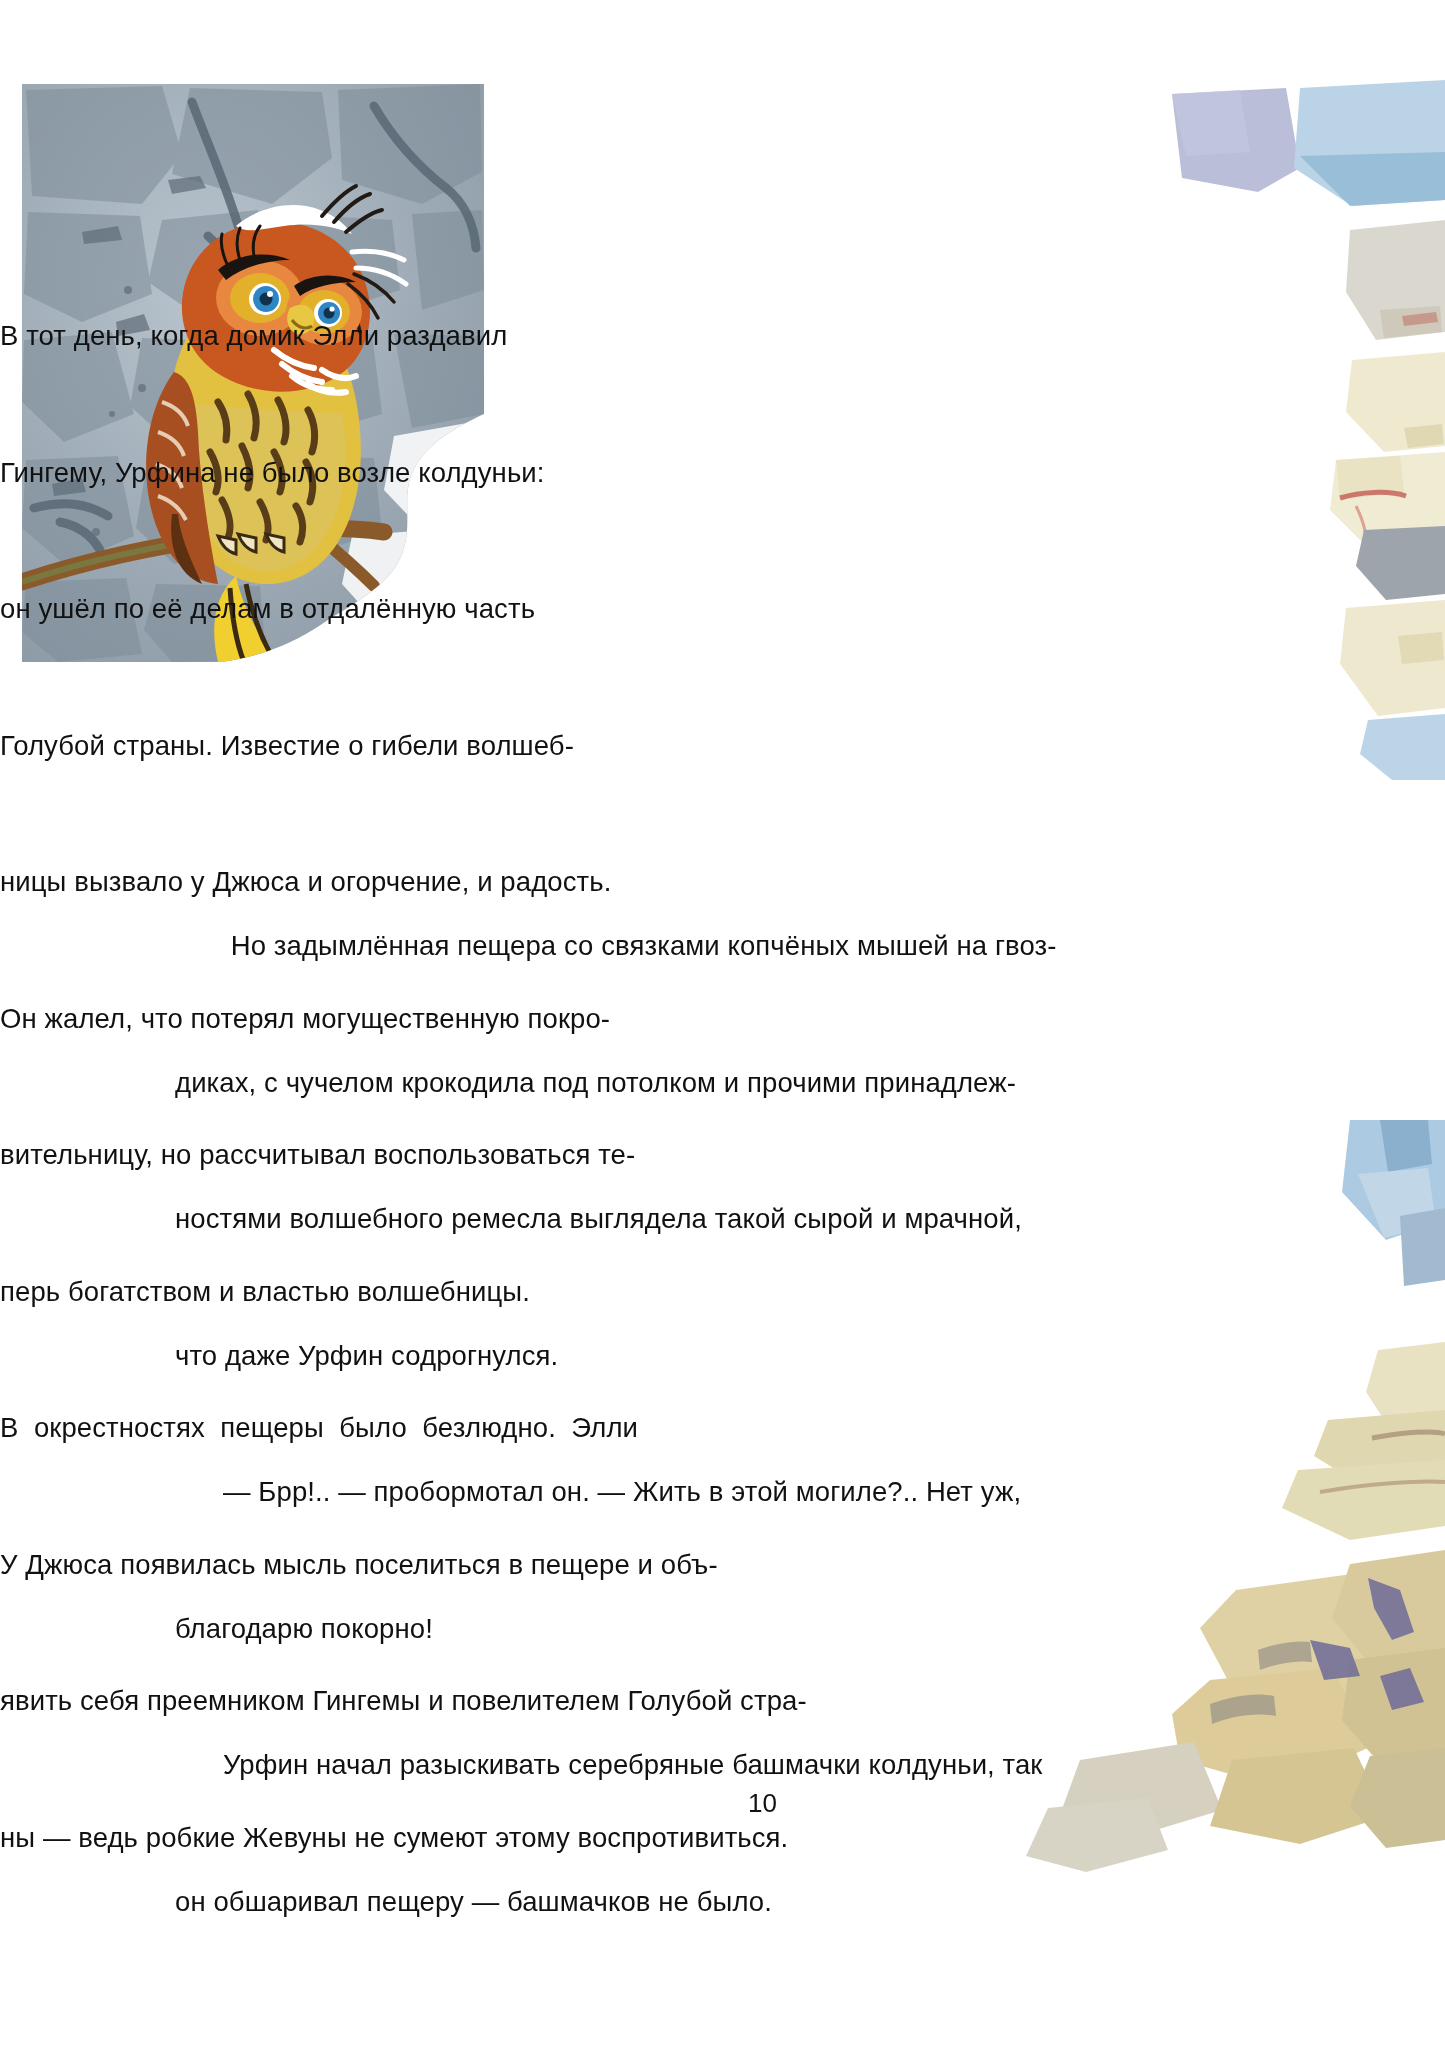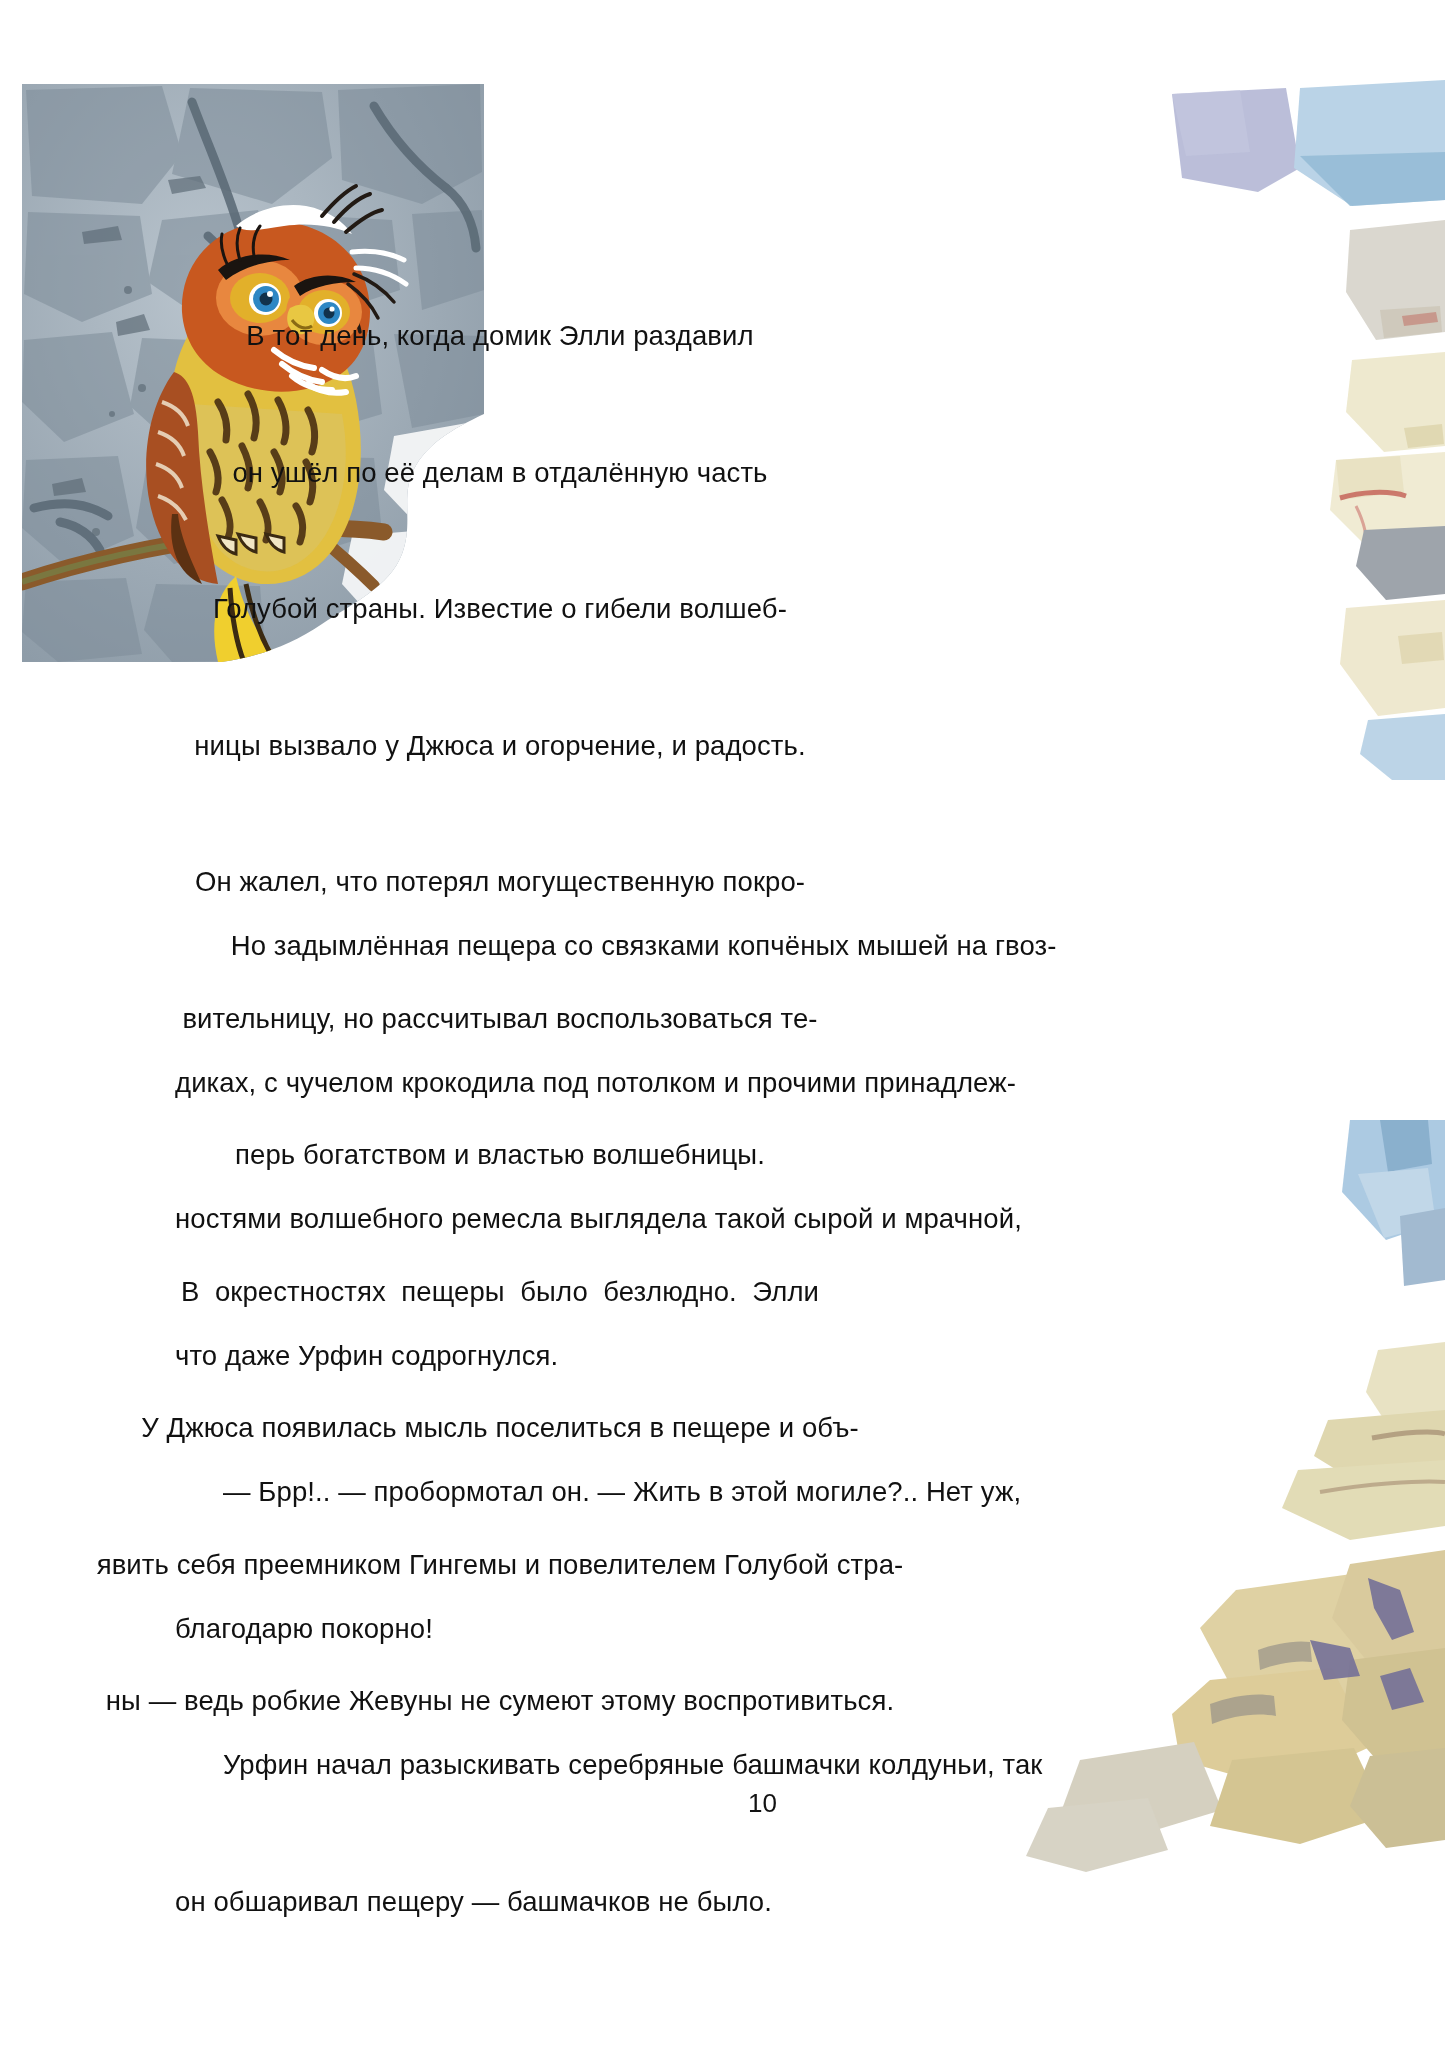--- a/index.html
+++ b/index.html
@@ -59,21 +59,21 @@
     letter-spacing: 0.1px;
     white-space: pre;
   }
   .tb-top {
     left: 0;
     top: 222px;
     width: 1445px;
   }
   .tb-top .ln {
     display: block;
-    text-align: center;
+    text-align: left;
     padding-right: 445px;
   }
   .tb-main {
     left: 175px;
     top: 832px;
     width: 830px;
   }
   .tb-main .ln {
     display: block;
   }
@@ -336,20 +336,21 @@
           <path d="M330,584 C352,576 376,572 394,576 L396,596 C376,592 352,596 332,604 Z"></path>
         </g>
 
         <path d="M168,688 L268,678 L288,730 L206,752 L146,736 Z" fill="#d6d2c4"></path>
       </g>
     </svg>
   </div>
 
   <div class="textblock tb-top">
     <span class="ln">В тот день, когда домик Элли раздавил</span>
+    <span class="ln">Гингему, Урфина не было возле колдуньи:</span>
     <span class="ln">он ушёл по её делам в отдалённую часть</span>
     <span class="ln">Голубой страны. Известие о гибели волшеб-</span>
     <span class="ln">ницы вызвало у Джюса и огорчение, и радость.</span>
     <span class="ln">Он жалел, что потерял могущественную покро-</span>
     <span class="ln">вительницу, но рассчитывал воспользоваться те-</span>
     <span class="ln">перь богатством и властью волшебницы.</span>
     <span class="ln">В  окрестностях  пещеры  было  безлюдно.  Элли</span>
     <span class="ln">У Джюса появилась мысль поселиться в пещере и объ-</span>
     <span class="ln">явить себя преемником Гингемы и повелителем Голубой стра-</span>
     <span class="ln">ны — ведь робкие Жевуны не сумеют этому воспротивиться.</span>

